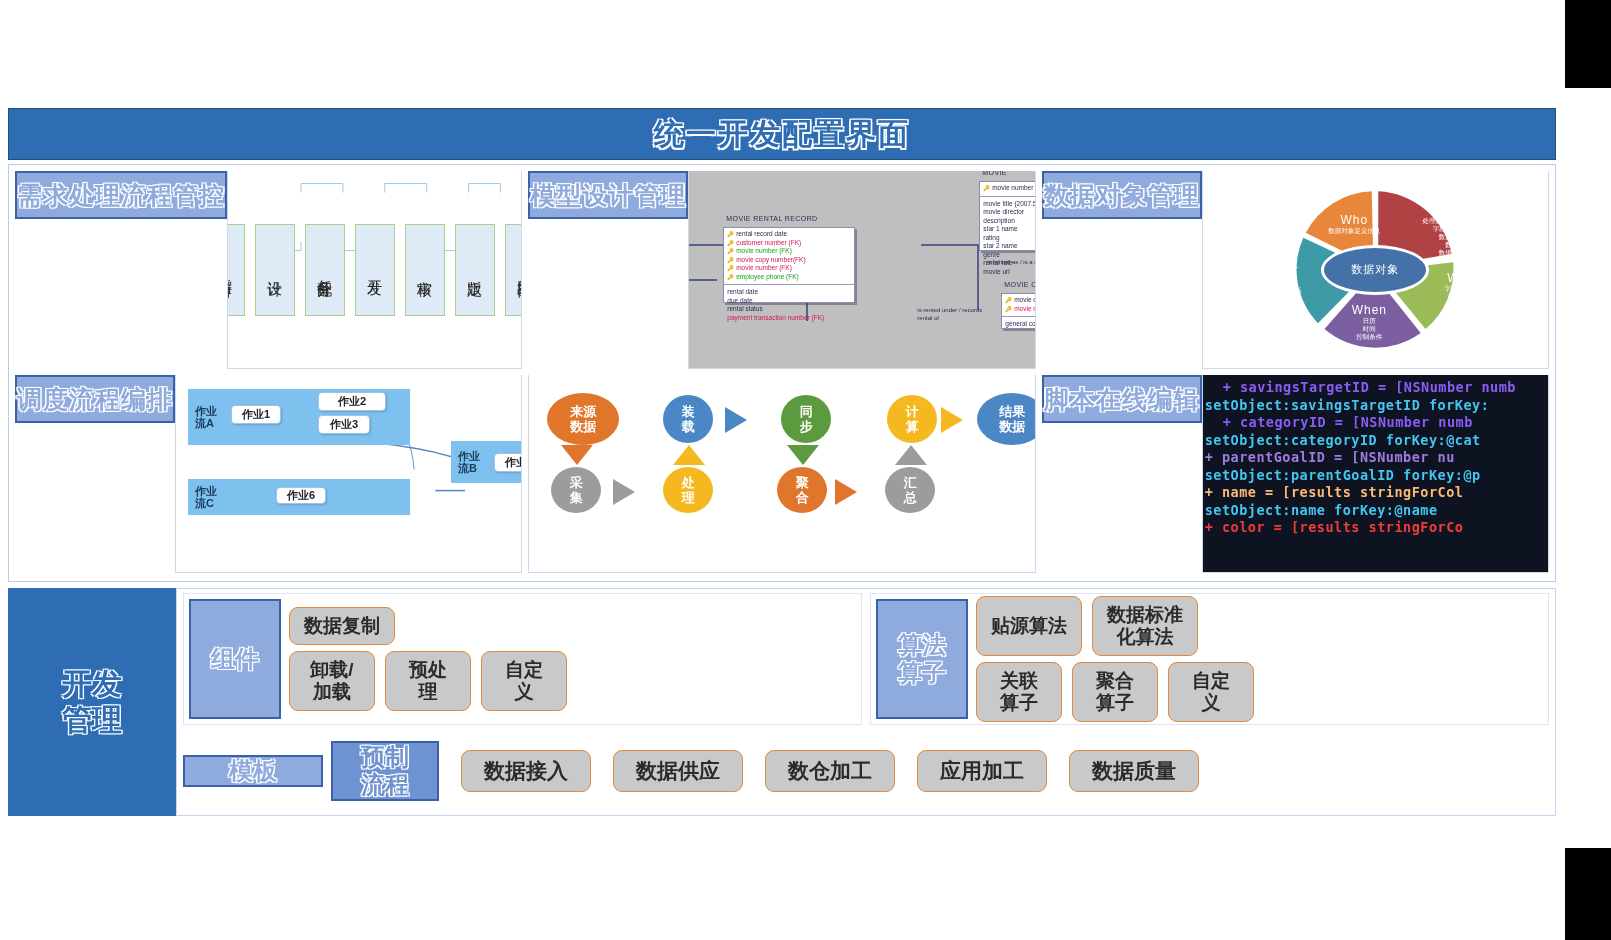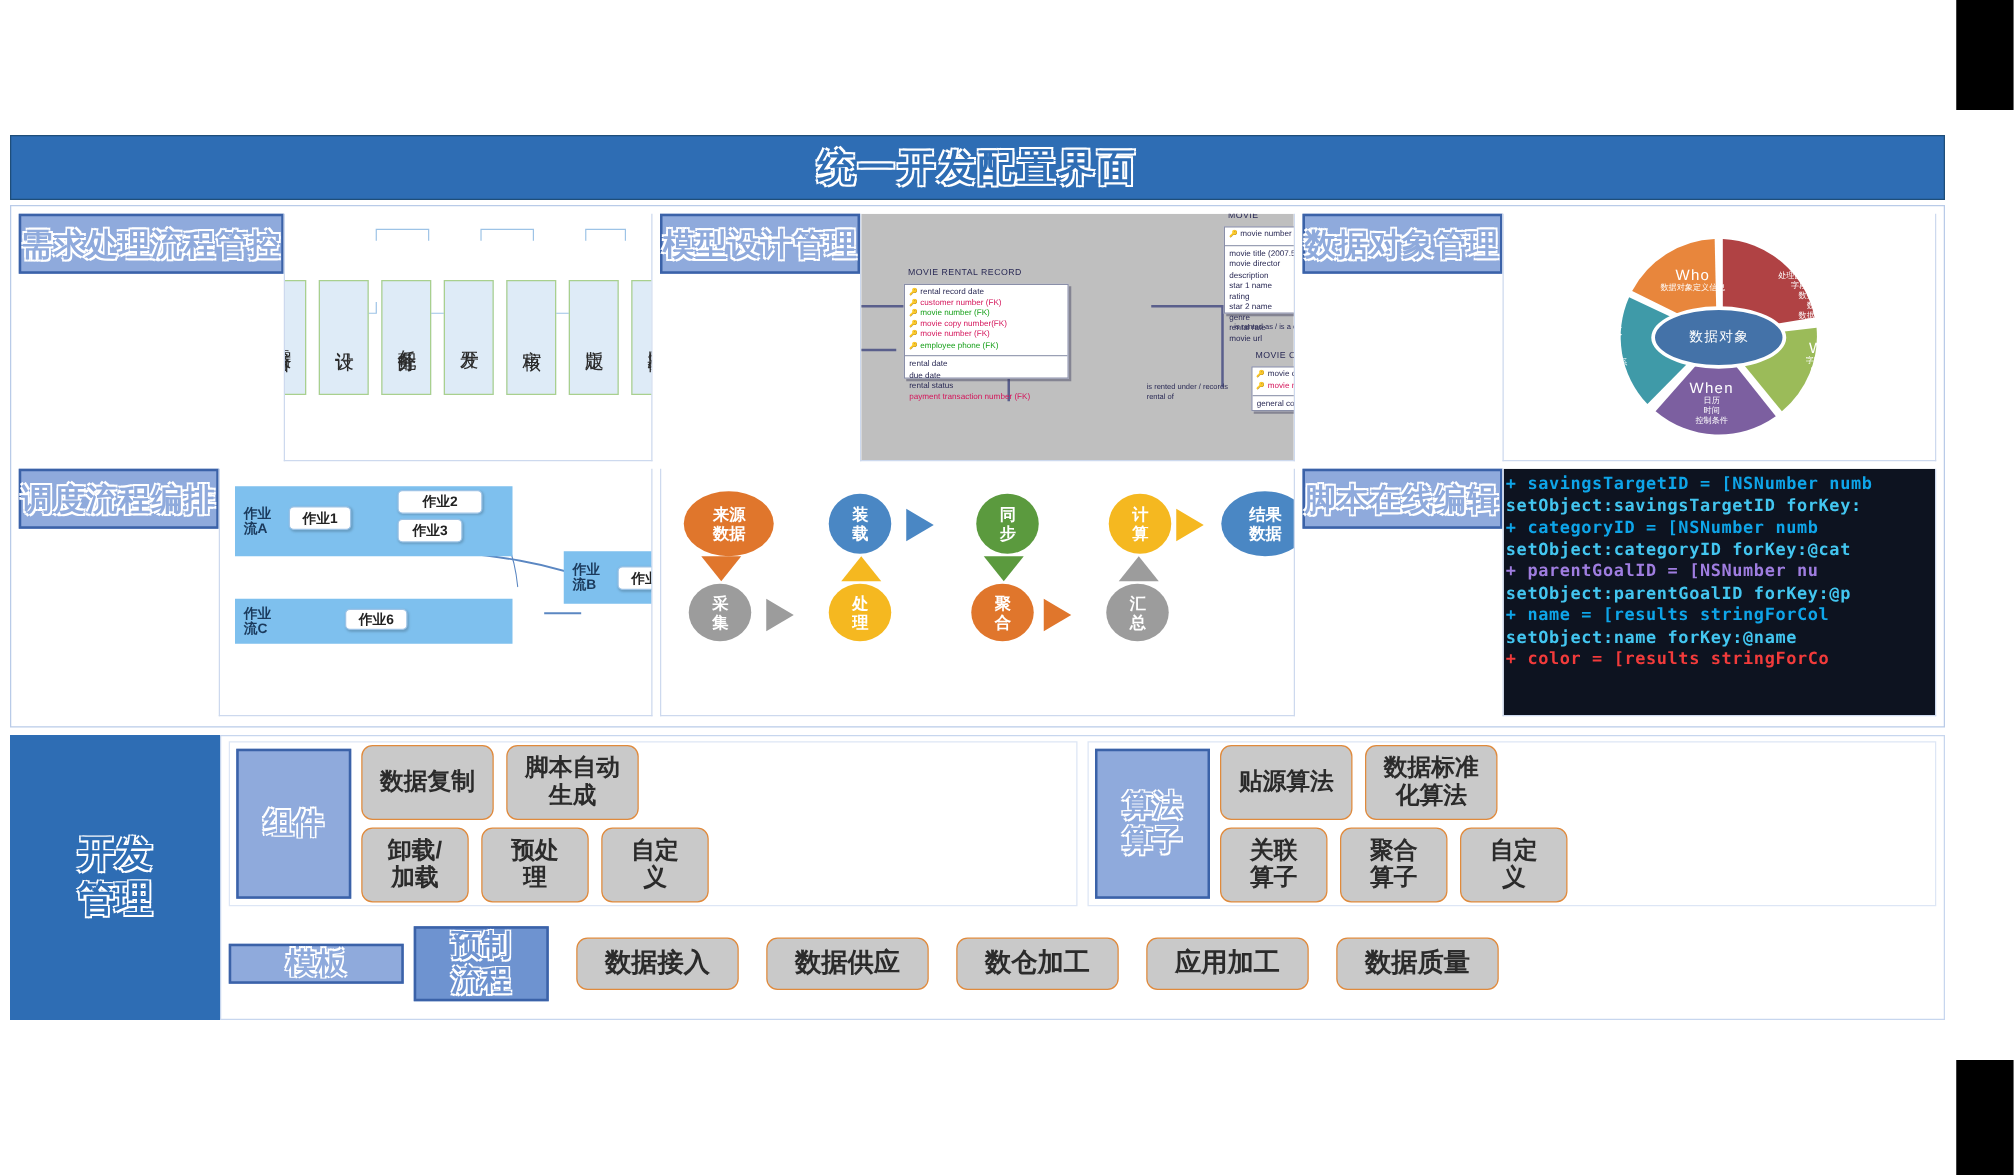--- a/index.html
+++ b/index.html
@@ -114,22 +114,22 @@
   .node { position: absolute; border-radius: 50%; display: flex; align-items: center;
           justify-content: center; color: #fff; font-weight: bold; font-size: 13px;
           line-height: 15px; text-align: center; }
   .tri { position: absolute; width: 0; height: 0; }
 
   
   .codebg { position: absolute; inset: 0; background: #0d1320; overflow: hidden;
             font-family: "DejaVu Sans Mono", "Liberation Mono", monospace; padding: 4px 2px; }
   .codeline { font-size: 13.5px; line-height: 17.5px; white-space: nowrap; font-weight: bold;
               letter-spacing: .5px; }
-  .t-w { color: #0ea5e9; } .t-c { color: #43c6f0; } .t-r { color: #f23b3b; }
-  .t-g { color: #0ea5e9; } .t-p { color: #9f7de0; }
+  .t-w { color: #8b5cf6; margin-left: 18px; } .t-c { color: #43c6f0; } .t-r { color: #f23b3b; }
+  .t-g { color: #fdba74; } .t-p { color: #9f7de0; }
 
   
   .bottom { margin-top: 6px; height: 228px; display: flex; }
   .devmgmt {
     width: 168px; background: #2E6DB4; color: #fff;
     display: flex; align-items: center; justify-content: center;
     font-size: 30px; font-weight: bold; line-height: 36px; text-align: center;
     text-shadow: -1.3px -1.3px 0 #fff, 1.3px -1.3px 0 #fff, -1.3px 1.3px 0 #fff, 1.3px 1.3px 0 #fff;
   }
   .devmgmt .dm { color: #2E6DB4; }
@@ -445,22 +445,20 @@
 
         <div class="brow r1">
 
           <div class="half">
             <div class="cat">
               <span class="ct" style="white-space:pre-line;">组件</span>
             </div>
             <div class="chips">
               <div class="chiprow">
                 <div class="chip">数据复制</div>
-                <div class="chip">脚本自动
-生成</div>
               </div>
               <div class="chiprow">
                 <div class="chip">卸载/
 加载</div>
                 <div class="chip">预处
 理</div>
                 <div class="chip">自定
 义</div>
               </div>
             </div>

